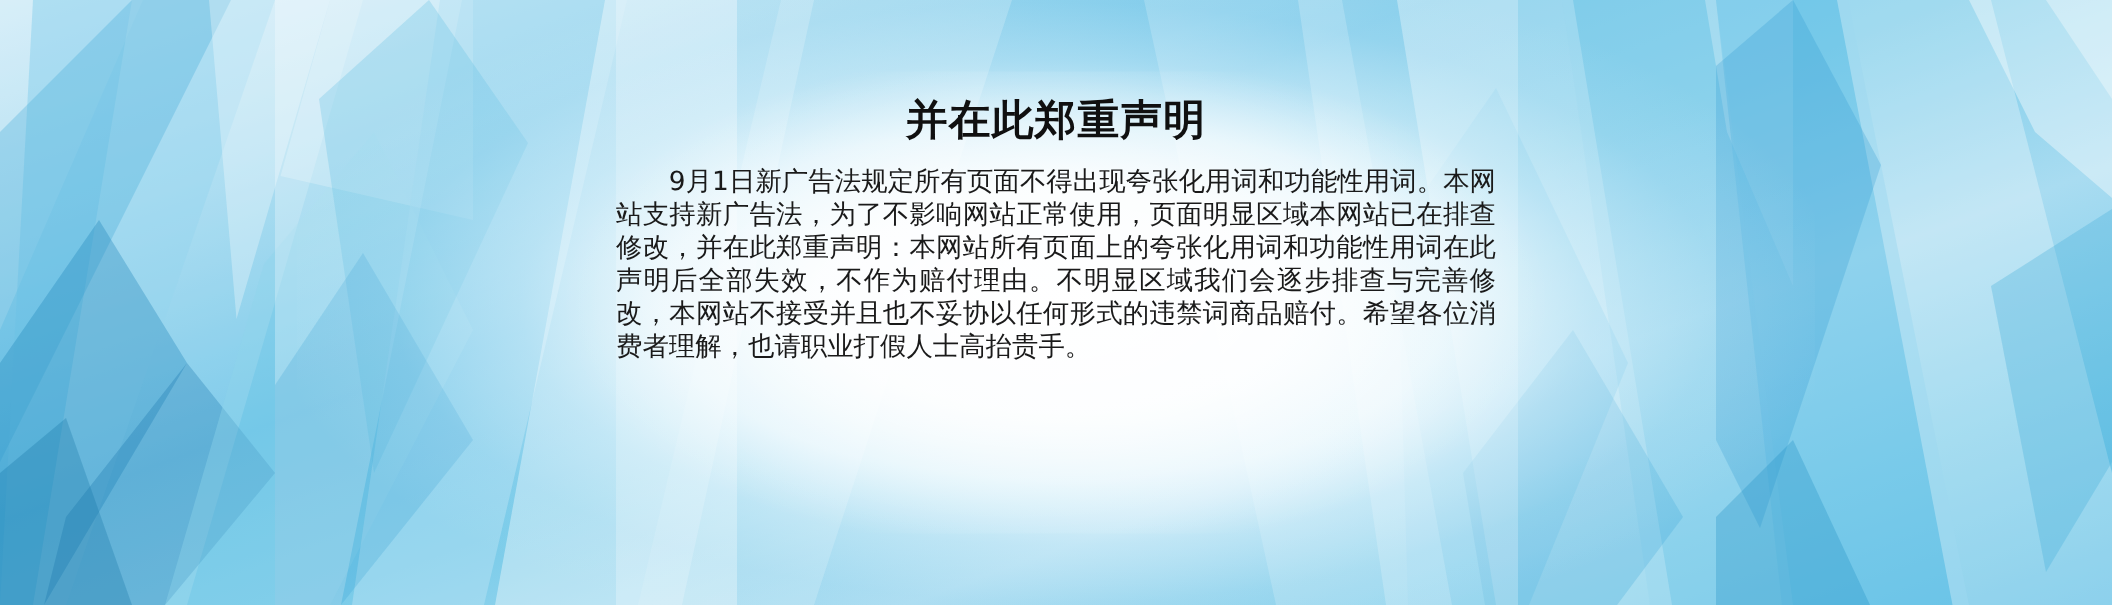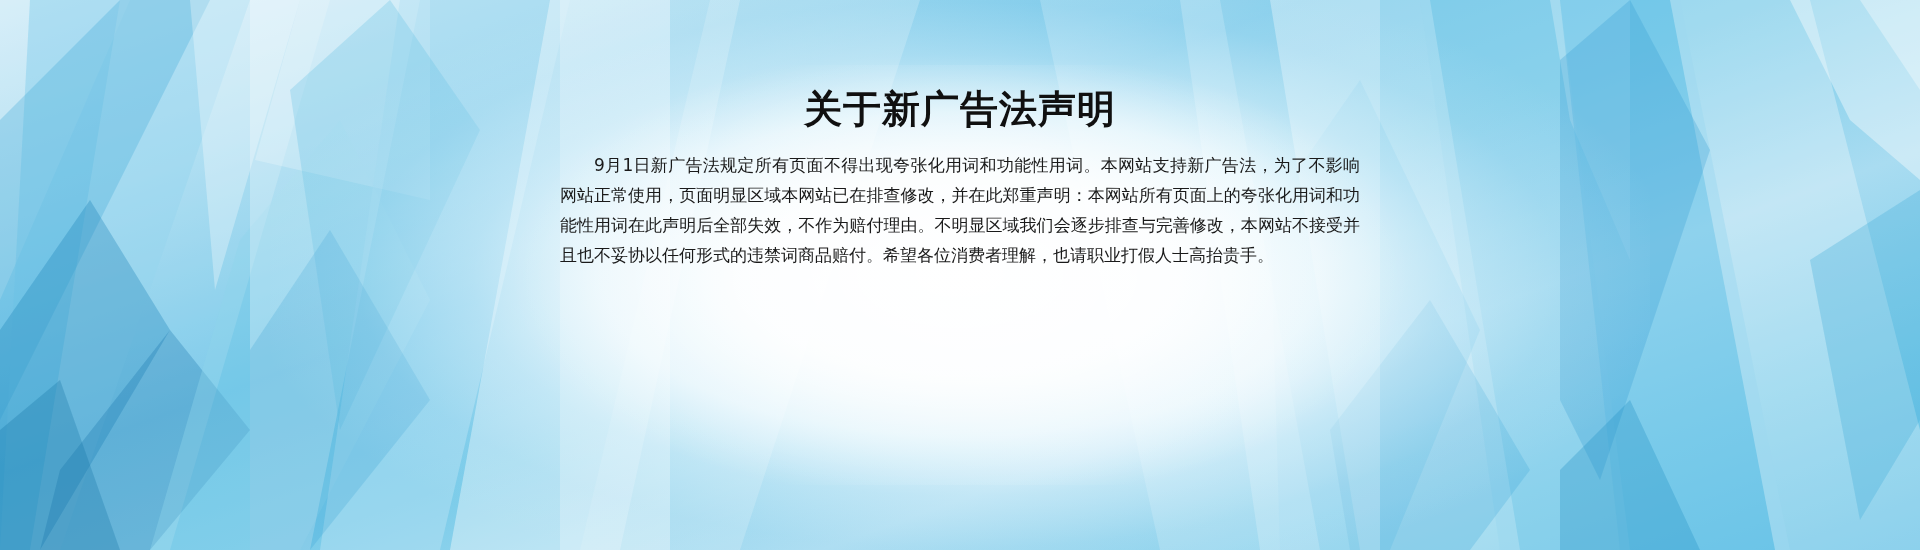--- a/index.html
+++ b/index.html
@@ -71,21 +71,21 @@
     color:#101010;
     line-height:1.15;
     text-align:center;
     font-family:"DejaVu Sans","Liberation Sans",sans-serif;
   }
 
   #body-block {
     width:800px;
     margin-top:18px;
     color:#1a1a1a;
-    font-size:17px;
+    font-size:24px;
     line-height:30px;
     font-family:"DejaVu Sans","Liberation Sans",sans-serif;
     text-align:justify;
     text-justify:inter-character;
   }
   #para-main { text-indent:2em; }
   #para-note { margin-top:0; }
 </style>
 </head>
 <body>
@@ -146,20 +146,20 @@
       <polygon points="150,0 360,0 180,550 20,550" fill="#dff2fa" opacity="0.30"></polygon>
       <polygon points="480,0 660,0 760,550 600,550" fill="#dff2fa" opacity="0.26"></polygon>
     </svg>
   </div>
 
   <div id="glow"></div>
   <div id="glow2"></div>
 
   <div id="content">
 
-    <h1 id="title">关于新广告法声明</h1>
+    <h1 id="title">并在此郑重声明</h1>
 
     <div id="body-block">
       <p id="para-main">9月1日新广告法规定所有页面不得出现夸张化用词和功能性用词。本网站支持新广告法，为了不影响网站正常使用，页面明显区域本网站已在排查修改，并在此郑重声明：本网站所有页面上的夸张化用词和功能性用词在此声明后全部失效，不作为赔付理由。不明显区域我们会逐步排查与完善修改，本网站不接受并且也不妥协以任何形式的违禁词商品赔付。希望各位消费者理解，也请职业打假人士高抬贵手。</p>
     </div>
 
   </div>
 </div>
 
 </body></html>

